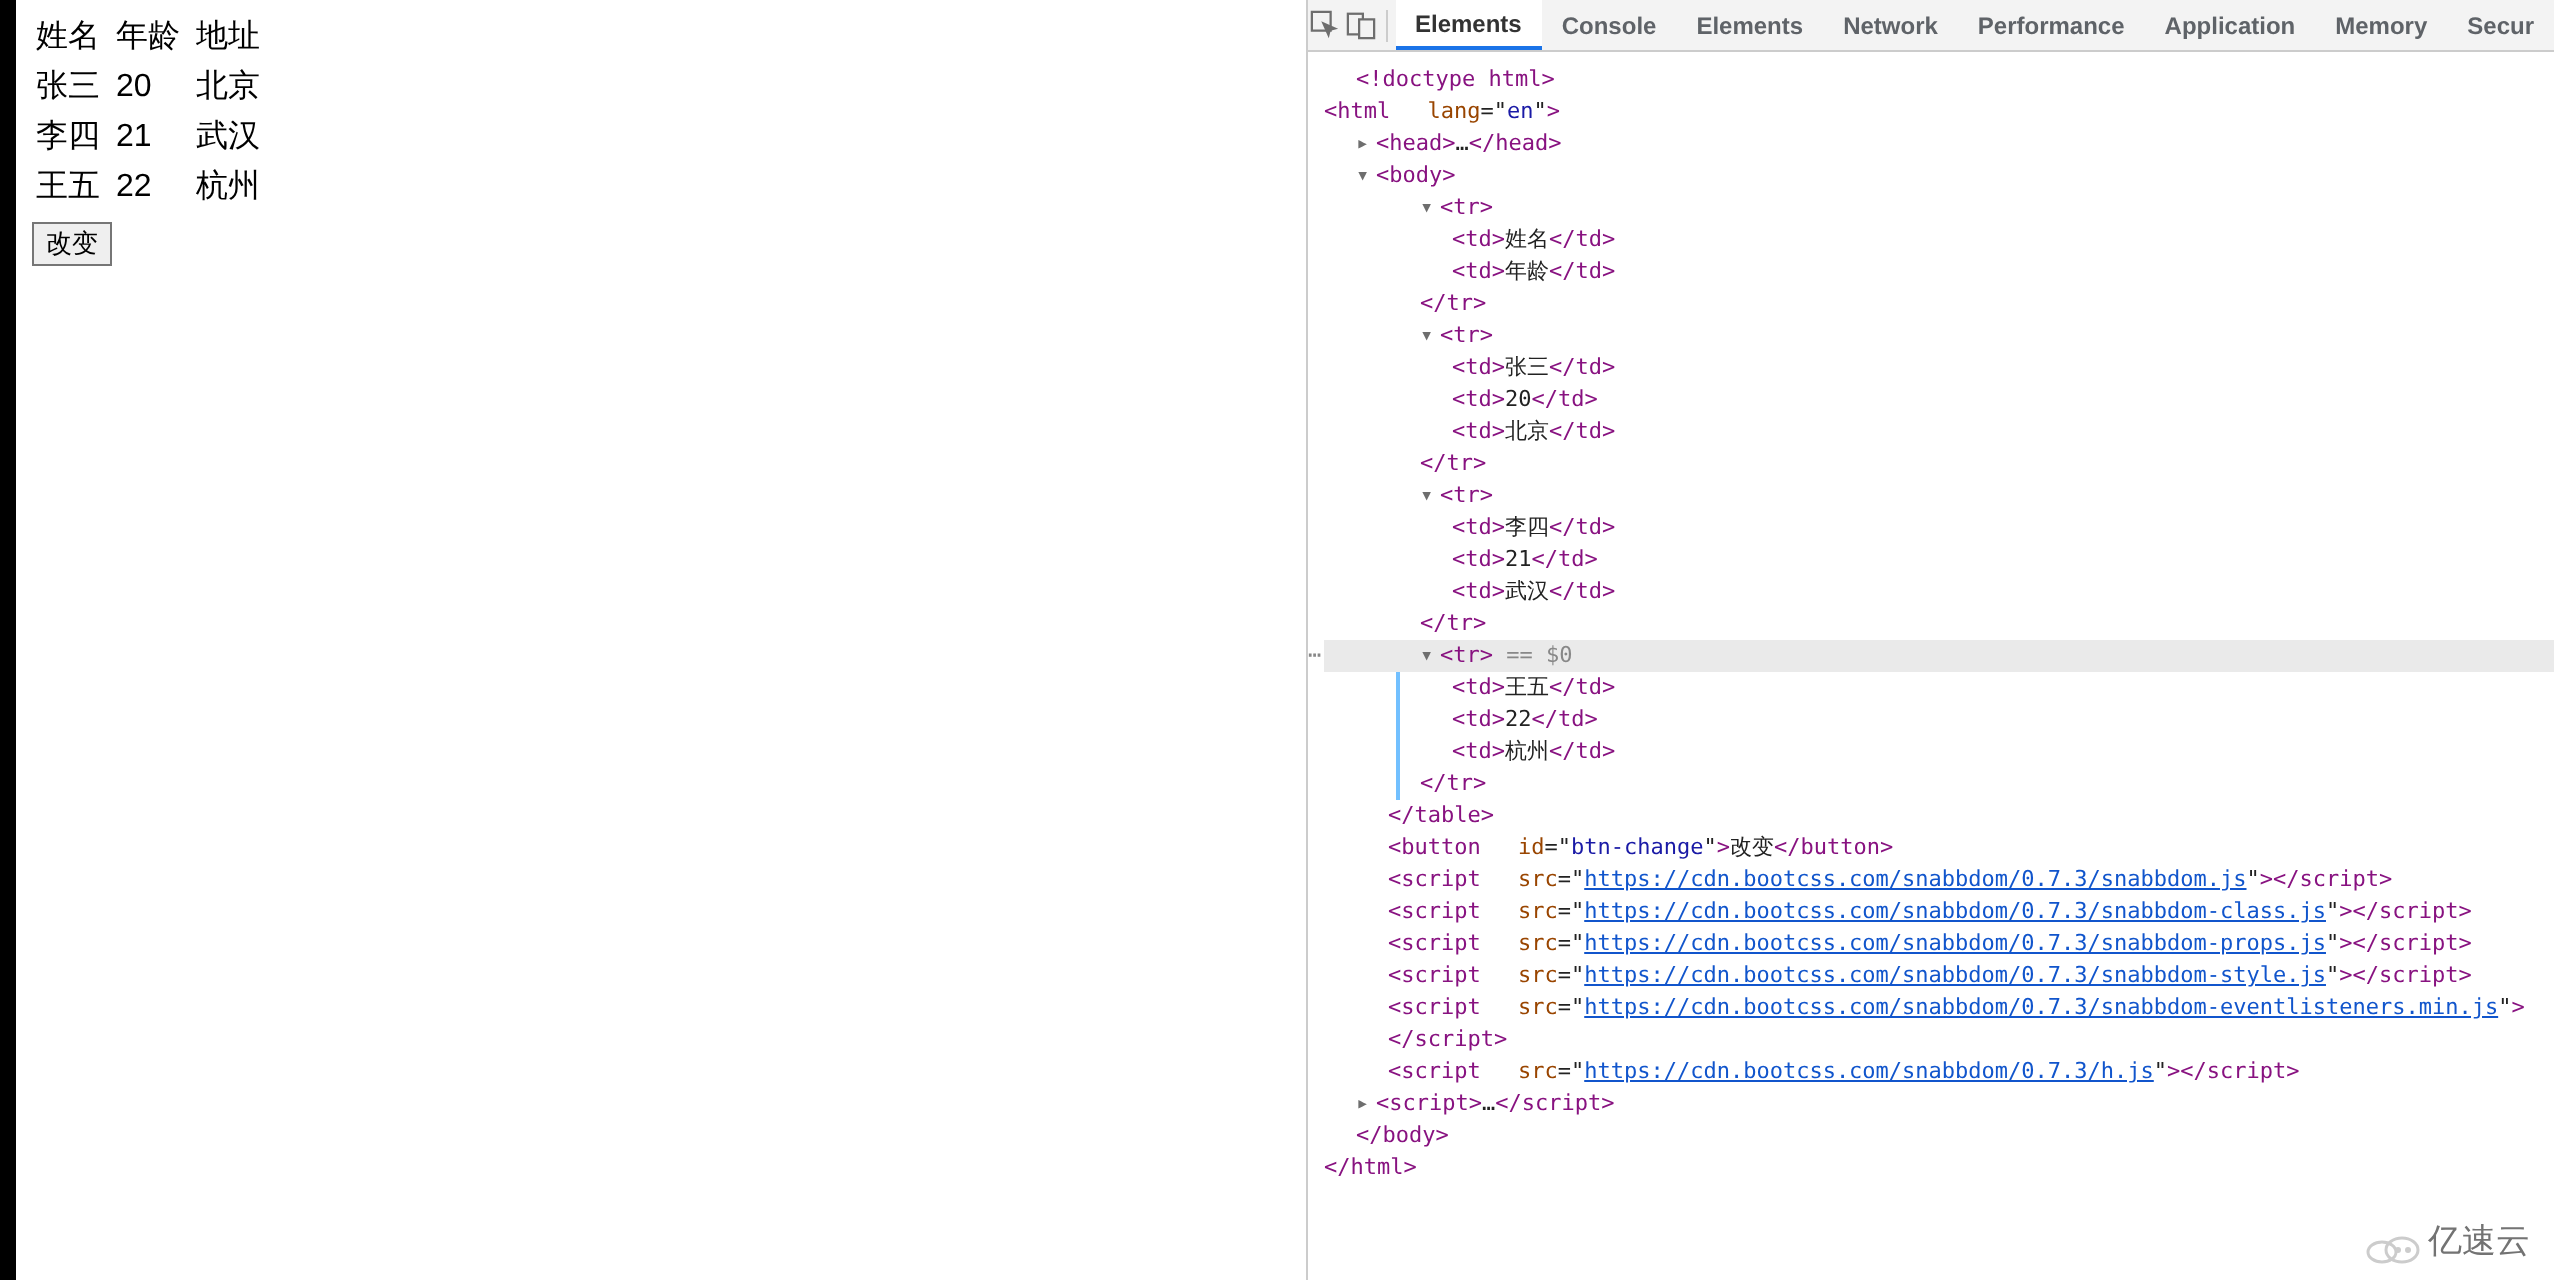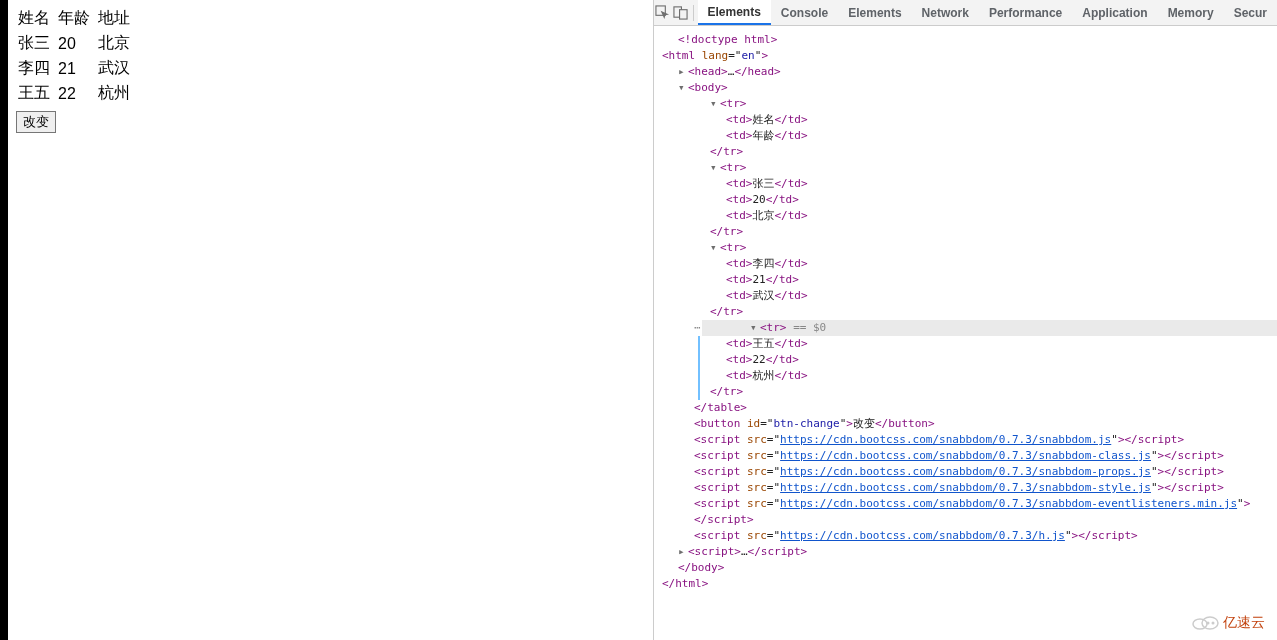--- a/index.html
+++ b/index.html
@@ -97,30 +97,29 @@
     line-height: 16px;
     color: #222;
   }
   .dom-line { white-space: nowrap; }
   .pad1 { padding-left: 16px; }
   .pad2 { padding-left: 32px; }
   .pad3 { padding-left: 48px; }
   .pad4 { padding-left: 64px; }
   .tri { display: inline-block; width: 10px; color: #6e6e6e; }
   .tag { color: #881280; }
-  .attr-n { color: #994500; }
+  .attr-n { color: #994500; margin-left: 12px; }
   .attr-v { color: #1a1aa6; }
   .txt { color: #222; }
   .link { color: #1155cc; text-decoration: underline; }
   .dollar { color: #888; }
   .highlight {
     background: #eaeaea;
     display: block;
     position: relative;
-    margin-left: 40px;
   }
   .highlight::before {
     content: "⋯";
     position: absolute;
     left: -8px;
     color: #888;
   }
   .gutter-border {
     position: relative;
   }
@@ -130,24 +129,24 @@
     left: 36px;
     top: 0; bottom: 0;
     width: 2px;
     background: #72c0ff;
   }
   .watermark {
     position: absolute;
     right: 12px;
     bottom: 8px;
     font-family: Arial, sans-serif;
-    font-size: 14px;
-    color: #c2410c;
-    display: flex;
-    align-items: flex-start;
+    font-size: 17px;
+    color: #737373;
+    display: flex;
+    align-items: flex-end;
     gap: 4px;
   }
   .watermark-icon {
     display: inline-flex;
     align-items: center;
   }
 </style>
 </head>
 <body>
 

